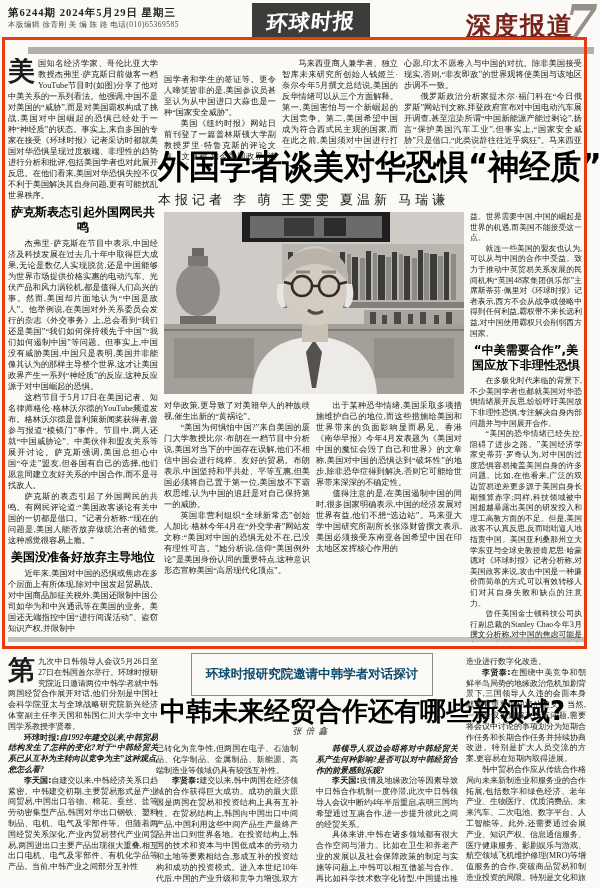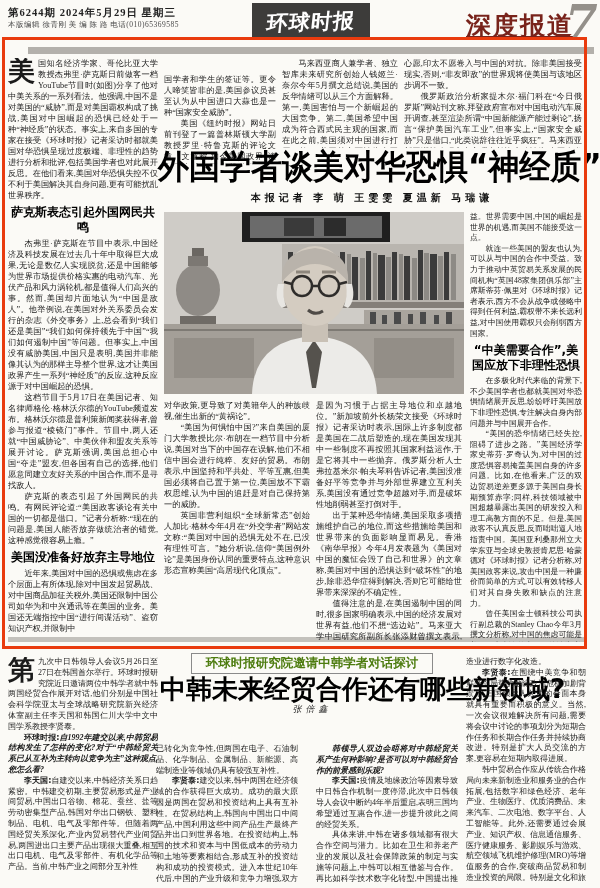--- a/index.html
+++ b/index.html
@@ -20,26 +20,26 @@
   .col{position:absolute;overflow:hidden;text-align:justify;font-size:8.2px;line-height:11px;}
   .col p{margin:0;text-indent:2em;}
   .col p.cont{text-indent:0;}
   .col h3{font-size:12px;line-height:15px;margin:4px 0 3px;font-family:"DejaVu Sans",sans-serif;color:#000;text-align:center;font-weight:bold;}
   .col p.q{font-style:italic;font-weight:bold;font-family:"Liberation Serif",serif;}
   .col p b{font-family:"DejaVu Sans",sans-serif;font-weight:bold;font-style:normal;}
   .dropcap{float:left;font-size:27px;line-height:24px;font-weight:bold;padding:1px 3px 0 0;font-family:"DejaVu Sans",sans-serif;text-indent:0;}
   p.drop{text-indent:0;}
   
   .main-headline{left:158px;top:149px;width:428px;text-align:center;font-size:31px;line-height:34px;font-weight:900;font-family:"DejaVu Sans",sans-serif;color:#000;letter-spacing:0;transform:scaleY(1.08);white-space:nowrap;}
-  .main-byline{left:158px;top:191px;width:428px;text-align:center;font-size:10px;font-weight:bold;letter-spacing:4px;color:#111;}
+  .main-byline{left:158px;top:191px;width:428px;font-size:13px;font-weight:normal;letter-spacing:4px;color:#111;}
   
   .photo{left:164px;top:212px;width:300px;height:182px;background:#d6d3cf;}
   
   .b-head{left:160px;top:653px;width:304px;text-align:center;}
-  .b-kicker{display:inline-block;border:1px solid #8a8a8a;padding:1px 14px;font-size:12.5px;font-weight:bold;font-family:"DejaVu Sans",sans-serif;color:#4d7c0f;}
+  .b-kicker{display:inline-block;border:1px solid #8a8a8a;padding:12px 14px;font-size:12.5px;font-weight:bold;font-family:"DejaVu Sans",sans-serif;color:#0c4a6e;}
   .b-headline{margin:4px 0 2px;font-size:26px;line-height:23px;font-weight:900;font-family:"DejaVu Sans",sans-serif;color:#000;white-space:nowrap;}
   .b-author{font-size:9px;letter-spacing:4px;color:#222;font-style:italic;}
 </style>
 </head>
 <body>
 
 <div class="abs hdr-issue">
   <span>第6244期</span>
   <span>2024年5月29日</span>
   <span>星期三</span>
@@ -167,21 +167,20 @@
     <p class="">在多极化时代来临的背景下,不少美国学者也都就美国对华恐惧情绪展开反思,纷纷呼吁美国放下非理性恐惧,专注解决自身内部问题并与中国展开合作。</p>
     <p class="">“美国的恐华情绪已经失控,阻碍了进步之路。”美国经济学家史蒂芬·罗奇认为,对中国的过度恐惧容易掩盖美国自身的许多问题。比如,在他看来,广泛的双边贸易逆差更多源于美国自身长期预算赤字;同样,科技领域被中国超越暴露出美国的研发投入和理工高教方面的不足。但是,美国政客不认真反思,反而咄咄逼人地指责中国。美国亚利桑那州立大学东亚与全球史教授肯尼思·哈蒙德对《环球时报》记者分析称,对美国政客来说,攻击中国是一种廉价而简单的方式,可以有效转移人们对其自身失败和缺点的注意力。</p>
     <p class="">曾任美国金士顿科技公司执行副总裁的Stanley Chao今年3月撰文分析称,对中国的焦虑可能是美国国力衰弱的表现。他认为,美国政治深陷党派争吵,无法解决移民、枪支管制和无家可归等内政问题,当这些问题恶化时,美国政客感兴趣的却是大蒜、TikTok等。</p>
   </div>
 <div class="col" style="left:164px;top:400px;width:146px;height:240px;">
     <p class="cont">对华政策,更导致了对美籍华人的种族歧视,催生出新的“黄祸论”。</p>
     <p class="">“美国为何惧怕中国?”来自美国的厦门大学教授比尔·布朗在一档节目中分析说,美国对当下的中国存在误解,他们不相信中国会进行纯粹、友好的贸易。布朗表示,中国坚持和平共处、平等互惠,但美国必须将自己置于第一位,美国放不下霸权思维,认为中国的追赶是对自己保持第一的威胁。</p>
     <p class="">英国非营利组织“全球新常态”创始人加比·格林今年4月在“外交学者”网站发文称:“美国对中国的恐惧无处不在,已没有理性可言。”她分析说,信仰“美国例外论”是美国身份认同的重要特点,这种意识形态宣称美国“高居现代化顶点”。</p>
   </div>
 <div class="col" style="left:316px;top:400px;width:146px;height:240px;">
-    <p class="cont">是因为习惯于占据主导地位和卓越地位。”新加坡前外长杨荣文接受《环球时报》记者采访时表示,国际上许多制度都是美国在二战后塑造的,现在美国发现其中一些制度不再按照其国家利益运作,于是它将其中一些抛弃。俄罗斯分析人士弗拉基米尔·帕夫琴科告诉记者,美国没准备好平等竞争并与外部世界建立互利关系,美国没有通过竞争超越对手,而是破坏性地削弱甚至打倒对手。</p>
     <p class="">出于某种恐华情绪,美国采取多项措施维护自己的地位,而这些措施给美国和世界带来的负面影响显而易见。香港《南华早报》今年4月发表题为《美国对中国的魔怔会毁了自己和世界》的文章称,美国对中国的恐惧达到“破坏性”的地步,除非恐华症得到解决,否则它可能给世界带来深深的不确定性。</p>
     <p class="">值得注意的是,在美国遏制中国的同时,很多国家明确表示,中国的经济发展对世界有益,他们不想“选边站”。马来亚大学中国研究所副所长张添财曾撰文表示,美国必须接受东南亚各国希望中国在印太地区发挥核心作用的</p>
   </div>
 
 <div class="abs b-head">
   <span class="b-kicker">环球时报研究院邀请中韩学者对话探讨</span>
   <h2 class="b-headline">中韩未来经贸合作还有哪些新领域?</h2>
   <div class="b-author">张倍鑫</div>
 </div>
 

